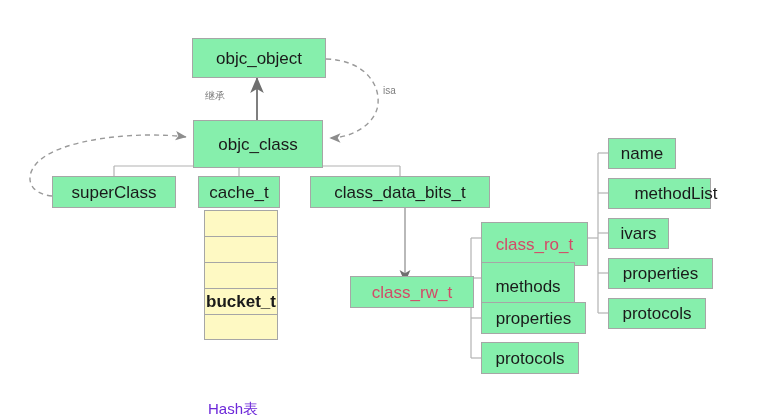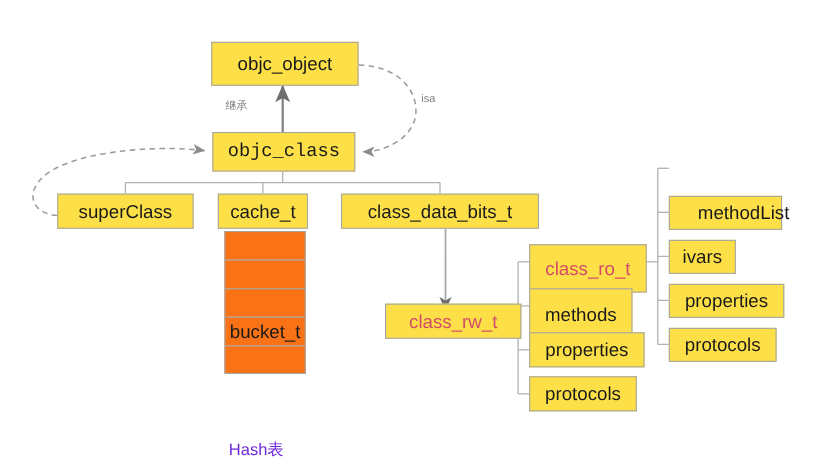--- a/index.html
+++ b/index.html
@@ -8,43 +8,44 @@
     width:757px;height:415px;
     background:#ffffff;
     font-family:"Liberation Sans","DejaVu Sans",sans-serif;
     overflow:hidden;
   }
   #wires{position:absolute;left:0;top:0;width:757px;height:415px;}
   .box{
     position:absolute;
     box-sizing:border-box;
     border:1px solid #a6a6a6;
-    background:#fde047;
+    background:#86efac;
     color:#1a1a1a;
     font-size:17px;
     line-height:1;
     display:flex;
     align-items:center;
     justify-content:center;
     white-space:nowrap;
     padding:0 9px;
   }
   .box.pink{color:#d34a68;}
   .hash{
     position:absolute;
     box-sizing:border-box;
     border:1px solid #a6a6a6;
     border-bottom:none;
-    background:#f97316;
+    background:#fef9c3;
     font-size:17px;
     color:#1a1a1a;
     display:flex;
     align-items:center;
     justify-content:center;
     white-space:nowrap;
+    font-weight:bold;
   }
   .hash.last{border-bottom:1px solid #a6a6a6;}
   .caption{
     position:absolute;
     font-size:15px;
     color:#6d28d9;
     white-space:nowrap;
     margin-top:44px;
   }
   .edgelabel{
@@ -108,36 +109,37 @@
       <path d="M598,153 L608,153"></path>
       <path d="M598,193 L608,193"></path>
       <path d="M598,233 L608,233"></path>
       <path d="M598,273 L608,273"></path>
       <path d="M598,313 L608,313"></path>
     </g>
   </svg>
 
   <div class="box" style="left:192px;top:38px;width:134px;height:40px;">objc_object</div>
 
-  <div class="box" style="left:193px;top:120px;width:130px;height:36px;font-family:Liberation Mono, monospace;">objc_class</div>
+  <div class="box" style="left:193px;top:120px;width:130px;height:48px;">objc_class</div>
 
   <div class="box" style="left:198px;top:176px;width:82px;height:32px;">cache_t</div>
 
   <div class="box" style="left:52px;top:176px;width:124px;height:32px;">superClass</div>
 
   <div class="box" style="left:310px;top:176px;width:180px;height:32px;">class_data_bits_t</div>
 
   <div class="box pink" style="left:350px;top:276px;width:124px;height:32px;">class_rw_t</div>
 
   <div class="box pink" style="left:481px;top:222px;width:107px;height:44px;">class_ro_t</div>
 
   <div class="box" style="left:481px;top:262px;width:94px;height:48px;">methods</div>
   <div class="box" style="left:481px;top:302px;width:105px;height:32px;">properties</div>
   <div class="box" style="left:481px;top:342px;width:98px;height:32px;">protocols</div>
 
+  <div class="box" style="left:608px;top:138px;width:68px;height:31px;">name</div>
   <div class="box" style="left:608px;top:178px;width:103px;height:31px;padding-left:42px;">methodList</div>
   <div class="box" style="left:608px;top:218px;width:61px;height:31px;">ivars</div>
   <div class="box" style="left:608px;top:258px;width:105px;height:31px;">properties</div>
   <div class="box" style="left:608px;top:298px;width:98px;height:31px;">protocols</div>
 
   <div class="hash" style="left:204px;top:210px;width:74px;height:26px;"></div>
   <div class="hash" style="left:204px;top:236px;width:74px;height:26px;"></div>
   <div class="hash" style="left:204px;top:262px;width:74px;height:26px;"></div>
   <div class="hash" style="left:204px;top:288px;width:74px;height:26px;">bucket_t</div>
   <div class="hash last" style="left:204px;top:314px;width:74px;height:26px;"></div>

